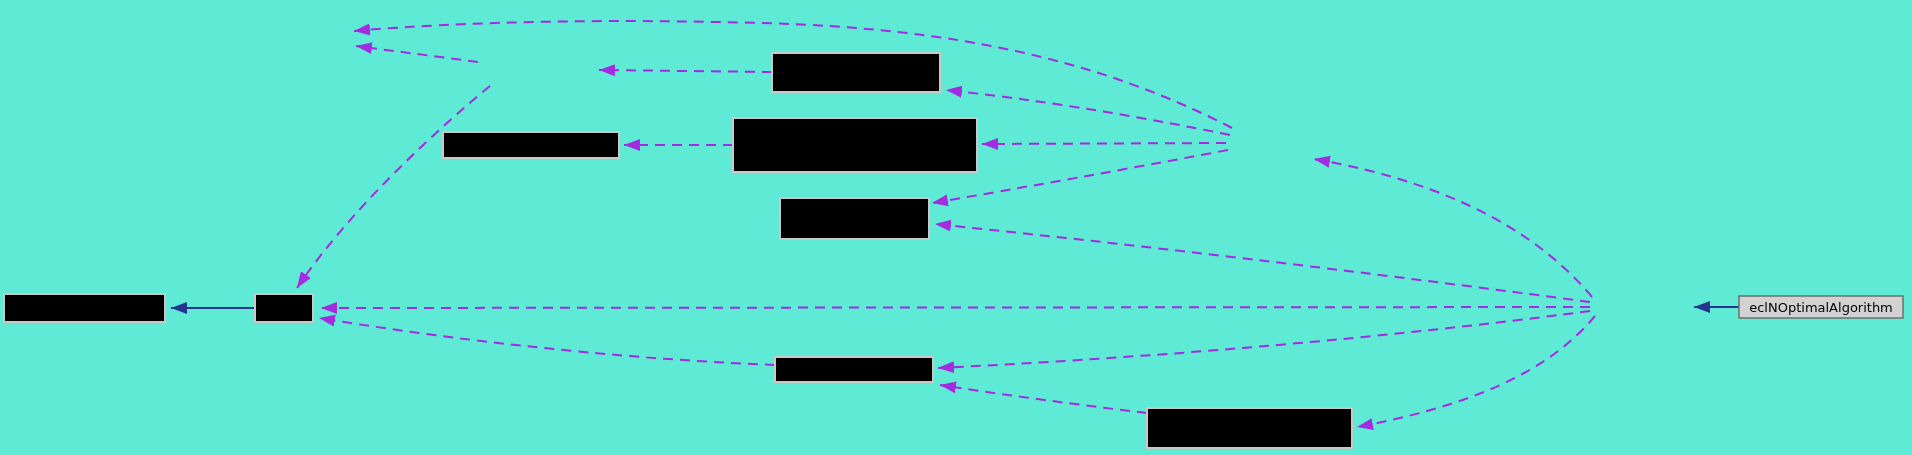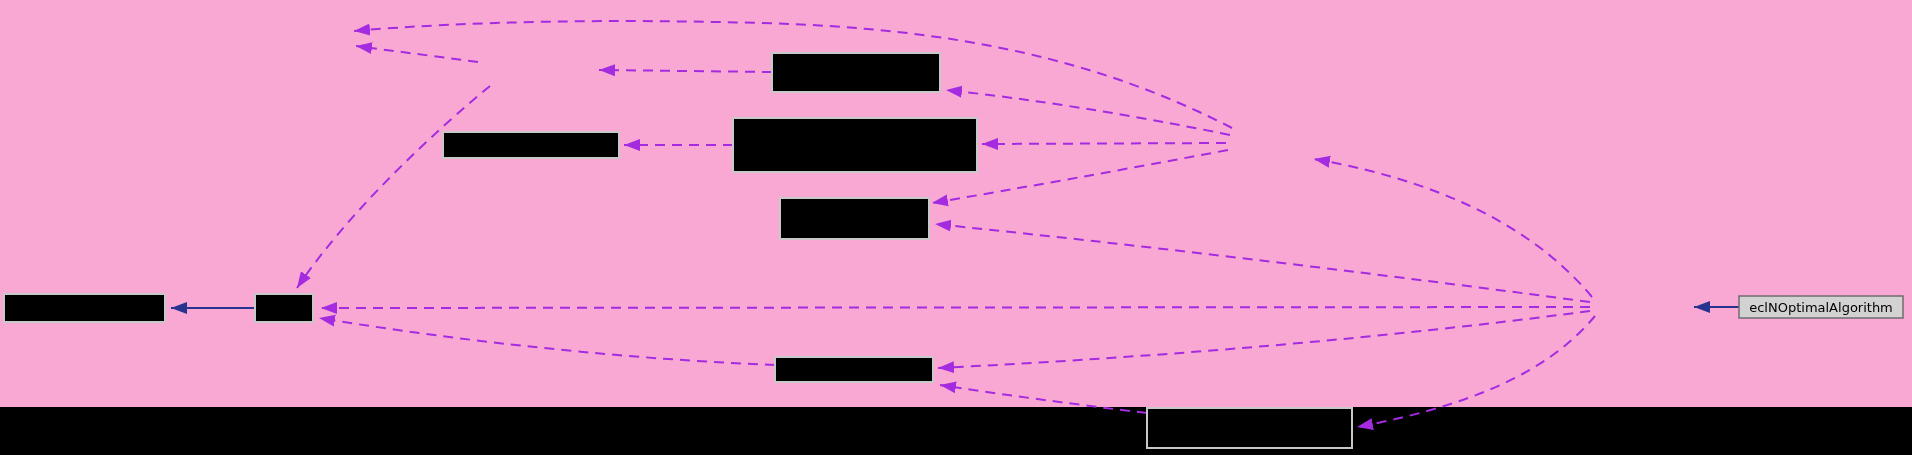--- a/index.html
+++ b/index.html
@@ -7,22 +7,22 @@
     padding: 0;
     background: #000000;
     width: 1912px;
     height: 455px;
     overflow: hidden;
     font-family: "DejaVu Sans", sans-serif;
   }
   .graph-canvas {
     position: relative;
     width: 1912px;
-    height: 407px;
-    background: #f9a8d4;
+    height: 455px;
+    background: #5eead4;
     text-align: center;
   }
   svg { display: block; }
   .node-rect { fill: #000000; stroke: #c8c8c8; stroke-width: 2; }
   .node-rect-highlight { stroke-width: 1.5; }
   .node-label { font-family: "DejaVu Sans", sans-serif; font-size: 13px; }
   .edge { fill: none; stroke-width: 2; }
 </style>
 </head>
 <body>

